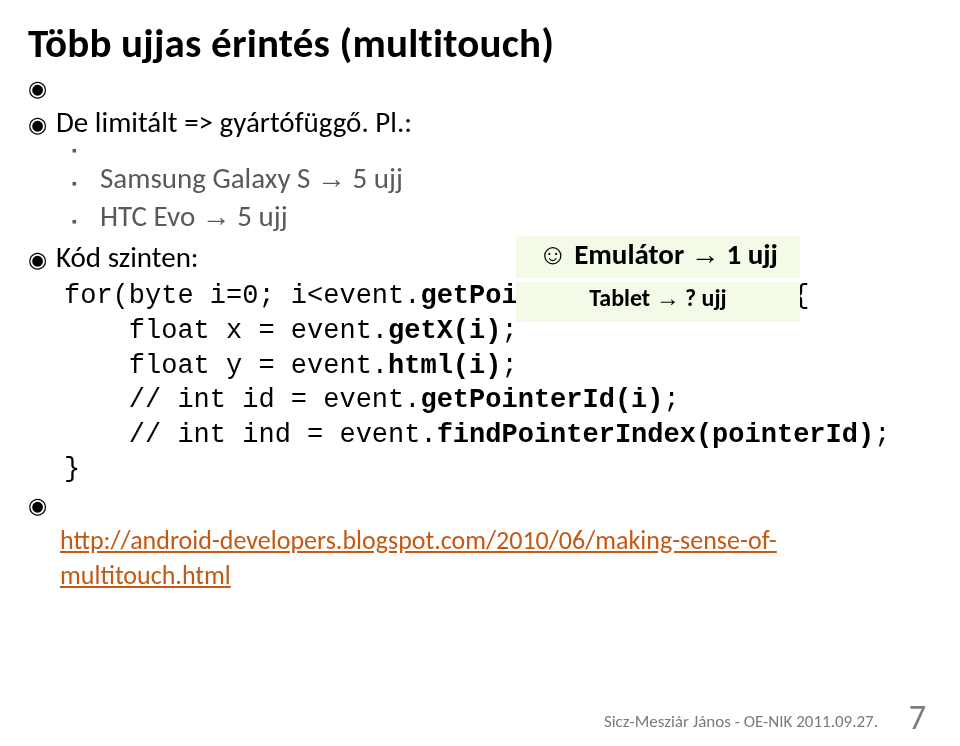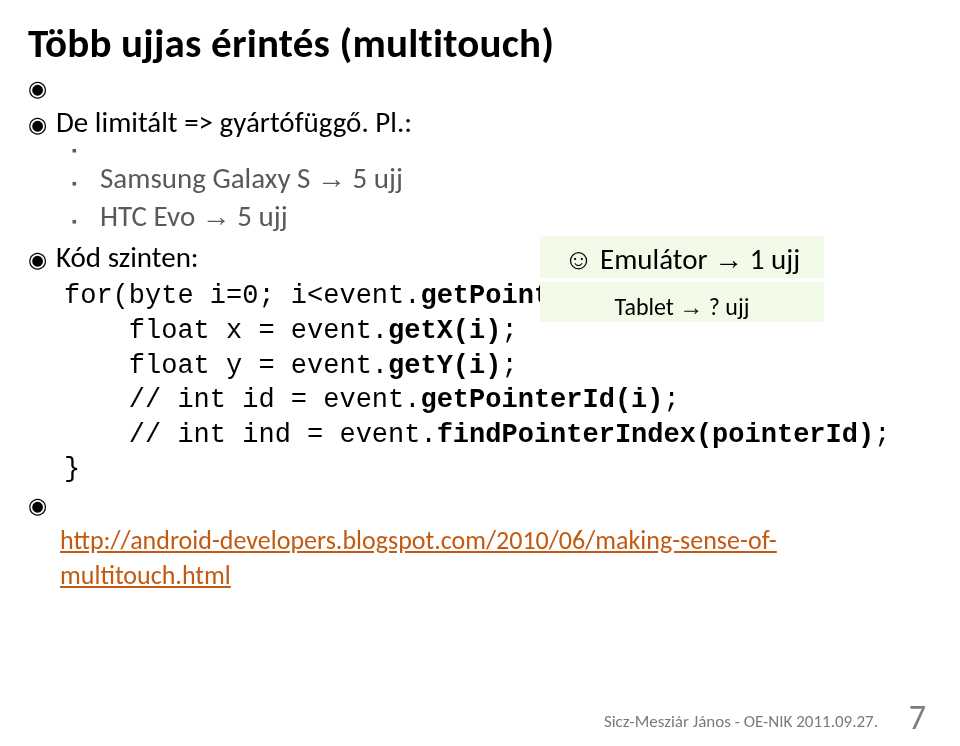--- a/index.html
+++ b/index.html
@@ -47,25 +47,24 @@
     vertical-align:middle;
   }
   .sq-glyph { color:#5b5b5b; }
   .grey { color:#595959; }
   .arrow { font-family: Arial, sans-serif; }
   .highlight-box {
     position:absolute;
     background:#f2fae8;
     border:1px solid #f2fae8;
     display:flex;
-    align-items:flex-end;
+    align-items:flex-start;
     justify-content:center;
     font-size:29px;
-    font-weight:400;
-    margin-left:24px;
+    font-weight:700;
   }
   .highlight1 {
     left:488px; top:160px;
     width:282px; height:40px;
   }
   .highlight2 {
     left:488px; top:206px;
     width:282px; height:38px;
     font-size:24px;
   }
@@ -141,21 +140,21 @@
       <span><span>Tablet </span><span class="arrow">→</span><span> ? ujj</span></span>
     </div>
 
     <div class="row b1" style="margin-top:6px;">
       <span class="bullet-dot">◉</span>
       <span>Kód szinten:</span>
     </div>
 
     <pre class="code"><span>for(byte i=0; i&lt;event.</span><span class="bold">getPointerCount()</span><span>; i++){</span>
 <span>    float x = event.</span><span class="bold">getX(i)</span><span>;</span>
-<span>    float y = event.</span><span class="bold">getY(i)</span><span>;</span>
+<span>    float y = event.</span><span class="bold">html(i)</span><span>;</span>
 <span>    // int id = event.</span><span class="bold">getPointerId(i)</span><span>;</span>
 <span>    // int ind = event.</span><span class="bold">findPointerIndex(pointerId)</span><span>;</span>
 <span>}</span></pre>
 
     <div class="row b1" style="margin-top:6px;">
       <span class="bullet-dot">◉</span>
     </div>
 
     <div style="margin-left:32px; margin-top:2px; max-width:800px;">
       <a class="link">http://android-developers.blogspot.com/2010/06/making-sense-of-multitouch.html</a>

